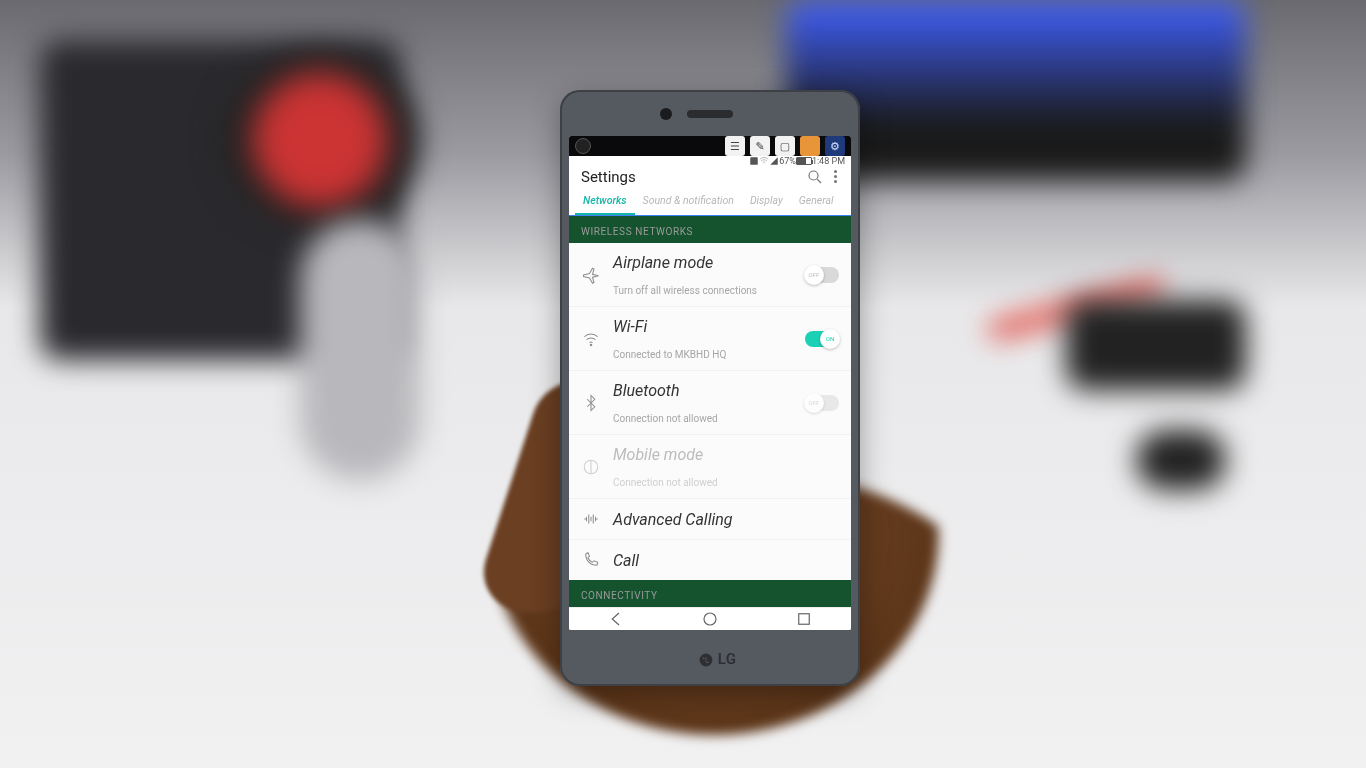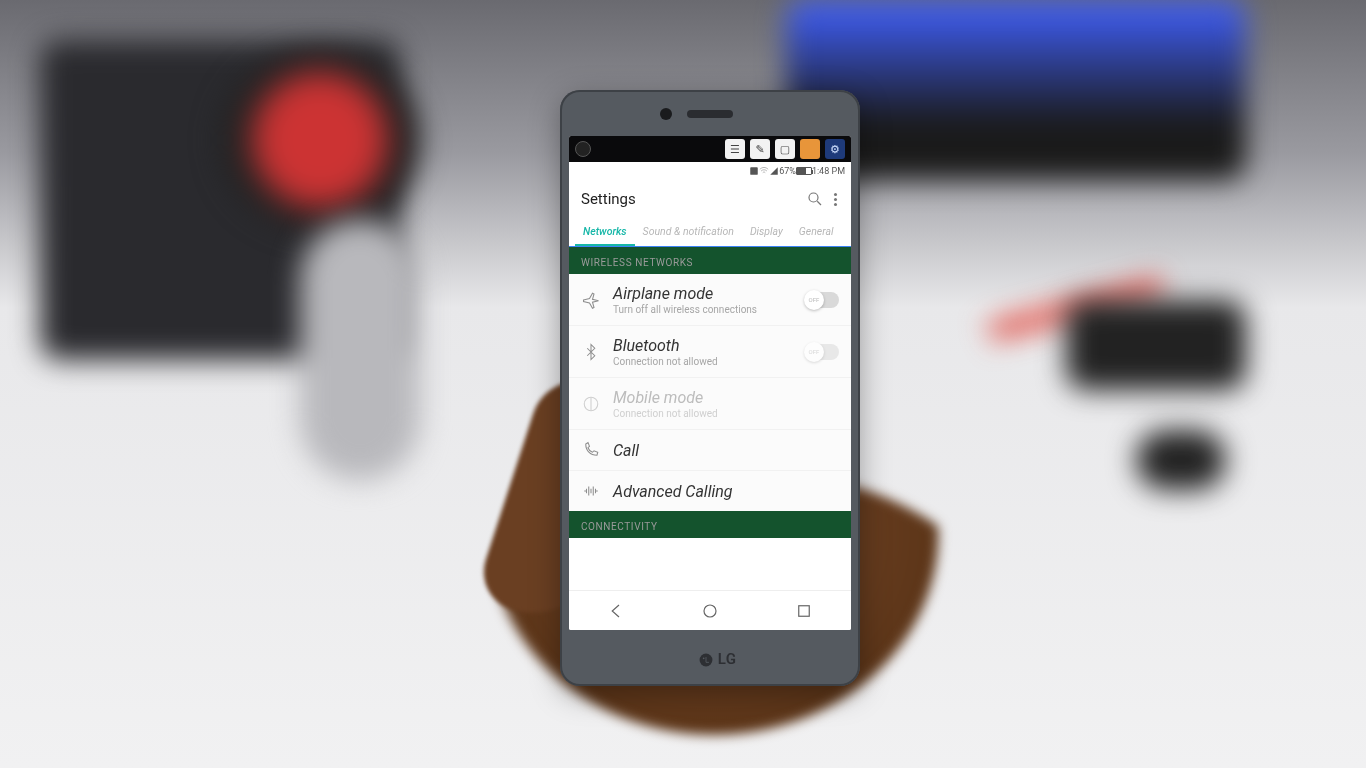--- a/index.html
+++ b/index.html
@@ -61,21 +61,21 @@
   .tab.active { color:#17b7a8; border-bottom:2px solid #17b7a8; font-weight:500; }
   
   .section-h { padding:10px 12px 6px; font-size:10px; letter-spacing:.6px; color:#9a9a9a; background:#14532d; }
   .list { background:#fbfbfb; }
   .row { display:flex; align-items:center; padding:10px 12px; gap:12px; border-bottom:1px solid #f1f1f1; }
   .row:last-child { border-bottom:none; }
   .row .ico { width:20px; height:20px; color:#8e8e8e; display:flex; align-items:center; justify-content:center; flex-shrink:0; }
   .row .ico svg { width:18px; height:18px; stroke:#8e8e8e; fill:none; stroke-width:1.4; }
   .row .txt { flex:1; min-width:0; }
   .row .lbl { font-size:16px; color:#333;font-style:italic; }
-  .row .sub { font-size:10px; color:#a6a6a6; margin-top:1px; }
+  .row .sub { font-size:10px; color:#a6a6a6; margin-top:13px; }
   .row.dim .lbl { color:#bcbcbc; }
   .row.dim .sub { color:#cfcfcf; }
   .row.dim .ico svg { stroke:#cfcfcf; }
   .toggle { width:34px; height:16px; border-radius:8px; background:#d9d9d9; position:relative; flex-shrink:0; }
   .toggle .knob { position:absolute; top:-2px; left:-1px; width:20px; height:20px; border-radius:50%; background:#fff; box-shadow:0 1px 3px rgba(0,0,0,.25); display:flex;align-items:center;justify-content:center;font-size:6px;color:#bbb; }
   .toggle.on { background:#1ad1b5; }
   .toggle.on .knob { left:auto; right:-1px; color:#1ad1b5; }
   .toggle.dim { opacity:.55; }
 
   .navbar { height:40px; border-top:1px solid #eee; background:#fff; display:flex; align-items:center; justify-content:space-around; margin-top:auto; }
@@ -166,20 +166,35 @@
         </span>
         <span class="txt">
           <div class="lbl">Airplane mode</div>
           <div class="sub">Turn off all wireless connections</div>
         </span>
         <span class="toggle">
             <span class="knob">OFF</span>
           </span>
       </div>
 
+      <div class="row">
+        <span class="ico">
+          <svg viewBox="0 0 24 24">
+              <path d="M3 9c5-5 13-5 18 0M6 13c3-3 9-3 12 0M10 17c1-1 3-1 4 0"></path>
+              <circle cx="12" cy="20" r="1" fill="#8e8e8e"></circle>
+            </svg>
+        </span>
+        <span class="txt">
+          <div class="lbl">Wi-Fi</div>
+          <div class="sub">Connected to MKBHD HQ</div>
+        </span>
+        <span class="toggle on">
+            <span class="knob">ON</span>
+          </span>
+      </div>
 
       <div class="row">
         <span class="ico">
           <svg viewBox="0 0 24 24">
               <path d="M7 7l10 10-5 5V2l5 5L7 17"></path>
             </svg>
         </span>
         <span class="txt">
           <div class="lbl">Bluetooth</div>
           <div class="sub">Connection not allowed</div>
@@ -198,36 +213,36 @@
         </span>
         <span class="txt">
           <div class="lbl">Mobile mode</div>
           <div class="sub">Connection not allowed</div>
         </span>
       </div>
 
       <div class="row">
         <span class="ico">
           <svg viewBox="0 0 24 24">
+              <path d="M3 12h3M6 9v6M9 6v12M12 9v6M15 6v12M18 9v6M21 12h-3"></path>
+            </svg>
+        </span>
+        <span class="txt">
+          <div class="lbl">Advanced Calling</div>
+        </span>
+      </div>
+
+      <div class="row">
+        <span class="ico">
+          <svg viewBox="0 0 24 24">
               <path d="M5 4c0 9 6 15 15 15l1-4-5-2-2 2c-3-1-5-3-6-6l2-2-2-5z"></path>
             </svg>
         </span>
         <span class="txt">
           <div class="lbl">Call</div>
-        </span>
-      </div>
-
-      <div class="row">
-        <span class="ico">
-          <svg viewBox="0 0 24 24">
-              <path d="M3 12h3M6 9v6M9 6v12M12 9v6M15 6v12M18 9v6M21 12h-3"></path>
-            </svg>
-        </span>
-        <span class="txt">
-          <div class="lbl">Advanced Calling</div>
         </span>
       </div>
     </div>
 
     <div class="section-h">CONNECTIVITY</div>
 
     <div class="navbar">
       <svg viewBox="0 0 24 24">
           <path d="M16 4L7 12l9 8"></path>
         </svg>

